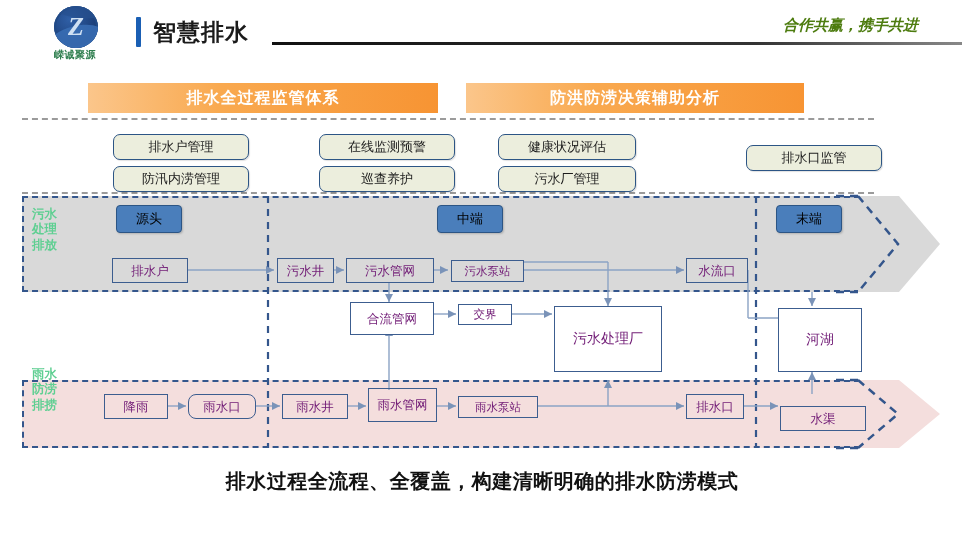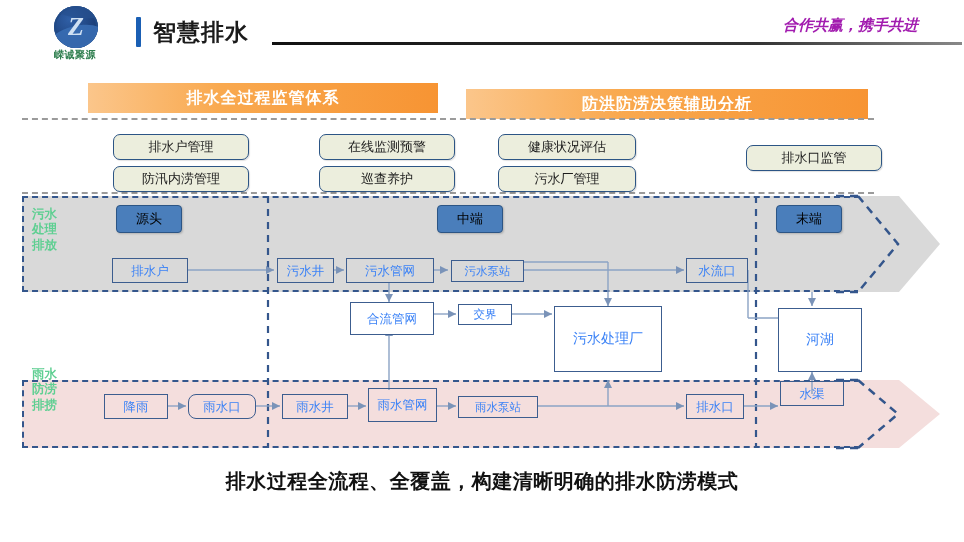--- a/index.html
+++ b/index.html
@@ -47,33 +47,33 @@
   #title-bar .title{
     font-size:23px;font-weight:bold;color:#1a1a1a;letter-spacing:1px;
     font-family:"DejaVu Sans",sans-serif;white-space:nowrap;
   }
   #head-rule{
     position:absolute;left:272px;top:42px;width:690px;height:3px;
     background:linear-gradient(to right,#111 0%,#333 70%,#888 100%);
   }
   #slogan{
     position:absolute;right:46px;top:16px;
-    font-size:15px;font-style:italic;font-weight:bold;color:#a21caf;
+    font-size:15px;font-style:italic;font-weight:bold;color:#4d7c0f;
     font-family:"DejaVu Sans",sans-serif;white-space:nowrap;
   }
 
   
   .banner{
     position:absolute;height:30px;display:flex;align-items:center;justify-content:center;
     color:#ffffff;font-size:16px;font-weight:bold;letter-spacing:1px;
     font-family:"DejaVu Sans",sans-serif;
     background:linear-gradient(to right,#fbc68b 0%,#f9a94f 38%,#f79433 100%);
   }
   #banner-left{left:88px;top:83px;width:350px;}
-  #banner-right{left:466px;top:89px;width:402px;text-decoration:underline;}
+  #banner-right{left:466px;top:83px;width:338px;}
 
   
   #toprow{
     position:absolute;left:22px;top:118px;width:852px;height:72px;
     border-top:2px dashed #9b9b9b;border-bottom:2px dashed #9b9b9b;
   }
   .tag{
     position:absolute;height:24px;border:1.6px solid #2c5585;border-radius:7px;
     background:#eceedd;display:flex;align-items:center;justify-content:center;
     font-size:13px;color:#1c1c1c;font-family:"DejaVu Sans",sans-serif;white-space:nowrap;
@@ -119,21 +119,21 @@
     background:#4a7ebb;display:flex;align-items:center;justify-content:center;
     color:#000000;font-size:13px;font-family:"DejaVu Sans",sans-serif;white-space:nowrap;
     box-shadow:1px 1px 2px rgba(0,0,0,.18);
   }
 
   
   .node{
     position:absolute;box-sizing:border-box;
     border:1.8px solid #3c5d8f;background:#ffffff;
     display:flex;align-items:center;justify-content:center;text-align:center;
-    font-size:12.5px;color:#3b82f6;font-family:"DejaVu Sans",sans-serif;
+    font-size:12.5px;color:#701a75;font-family:"DejaVu Sans",sans-serif;
     line-height:1.12;padding:0 2px;
   }
   .node.big{font-size:14px;}
   .node.trans{background:transparent;}
 
   
   #caption{
     position:absolute;left:0;top:468px;width:964px;text-align:center;
     font-size:20px;font-weight:bold;color:#111;letter-spacing:.5px;
     font-family:"DejaVu Sans",sans-serif;
@@ -259,17 +259,17 @@
   <div class="node" style="left:458px;top:304px;width:54px;height:21px;font-size:11.5px;">交界</div>
   <div class="node big" style="left:554px;top:306px;width:108px;height:66px;">污水处理厂</div>
   <div class="node big" style="left:770px;top:308px;width:84px;height:64px;margin-left:8px;">河湖</div>
 
   <div class="node trans" style="left:104px;top:394px;width:64px;height:25px;">降雨</div>
   <div class="node trans" style="left:188px;top:394px;width:68px;height:25px;border-radius:8px;">雨水口</div>
   <div class="node trans" style="left:282px;top:394px;width:66px;height:25px;">雨水井</div>
   <div class="node trans" style="left:368px;top:388px;width:69px;height:34px;">雨水管网</div>
   <div class="node trans" style="left:458px;top:396px;width:80px;height:22px;font-size:11.5px;">雨水泵站</div>
   <div class="node trans" style="left:686px;top:394px;width:58px;height:25px;">排水口</div>
-  <div class="node trans" style="left:780px;top:381px;width:64px;height:25px;text-align:center;">水渠</div>
+  <div class="node trans" style="left:780px;top:406px;width:86px;height:25px;text-align:center;">水渠</div>
 
   <div id="caption">排水过程全流程、全覆盖，构建清晰明确的排水防涝模式</div>
 
 </div>
 
 </body></html>

